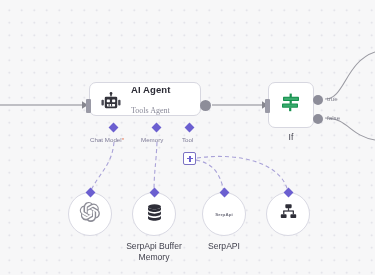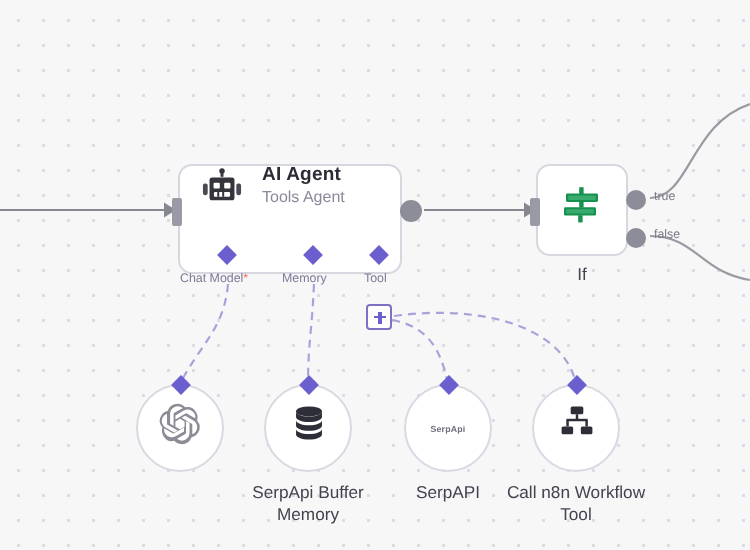--- a/index.html
+++ b/index.html
@@ -25,27 +25,27 @@
     width: 375px; height: 275px;
     pointer-events: none;
   }
 
   
   .agent-node {
     position: absolute;
     left: 89px;
     top: 82px;
     width: 112px;
-    height: 55px;
+    height: 34px;
     background: #ffffff;
     border: 1px solid #d7d7e0;
     border-radius: 7px;
     box-sizing: border-box;
     display: flex;
-    align-items: flex-start;
+    align-items: flex-end;
     z-index: 5;
   }
   .agent-icon {
     width: 24px;
     height: 24px;
     margin-left: 9px;
     margin-right: 8px;
     flex: 0 0 auto;
     display: flex;
     align-items: center;
@@ -54,21 +54,22 @@
   .agent-text { line-height: 1.05; }
   .agent-title {
     font-size: 9.5px;
     font-weight: bold;
     color: #2c2c36;
     letter-spacing: 0.1px;
   }
   .agent-sub {
     font-size: 8px;
     color: #8a8a99;
-    margin-top: 2px;
+    margin-top: 12px;
+    font-family: Liberation Serif, serif;
   }
   .port-in-rect {
     position: absolute;
     left: -4px;
     top: 16px;
     width: 5px;
     height: 14px;
     background: #9a9aa6;
     border-radius: 1px;
   }
@@ -339,15 +340,14 @@
         <rect x="8.4" y="2.6" width="7.2" height="4.4" rx="0.9" fill="#2e2e38"></rect>
         <rect x="3.2" y="14.0" width="6.6" height="4.4" rx="0.9" fill="#2e2e38"></rect>
         <rect x="14.2" y="14.0" width="6.6" height="4.4" rx="0.9" fill="#2e2e38"></rect>
         <rect x="11.3" y="7.0" width="1.4" height="3.1" fill="#2e2e38"></rect>
         <rect x="6.0" y="9.6" width="12.0" height="1.4" fill="#2e2e38"></rect>
         <rect x="5.9" y="10.2" width="1.4" height="3.8" fill="#2e2e38"></rect>
         <rect x="16.8" y="10.2" width="1.4" height="3.8" fill="#2e2e38"></rect>
       </svg>
     </div>
   </div>
-  <div class="tool-caption" style="left:245px; top:241px;">Call n8n Workflow Tool</div>
 
 </div>
 
 </body></html>

